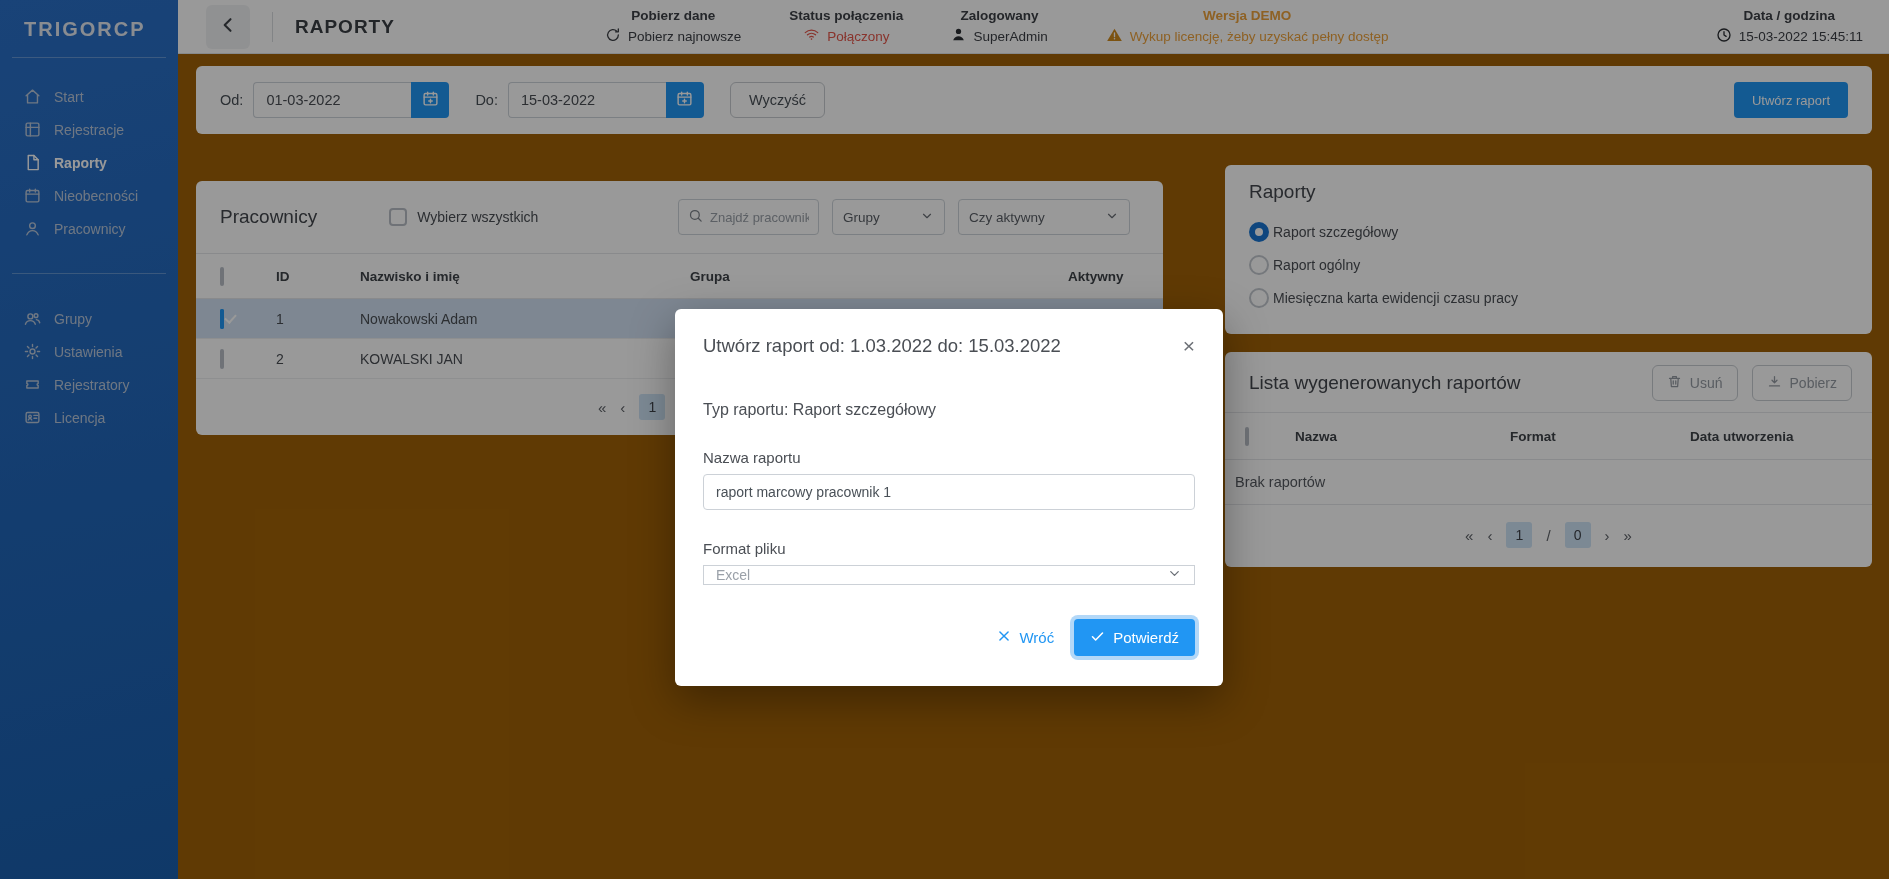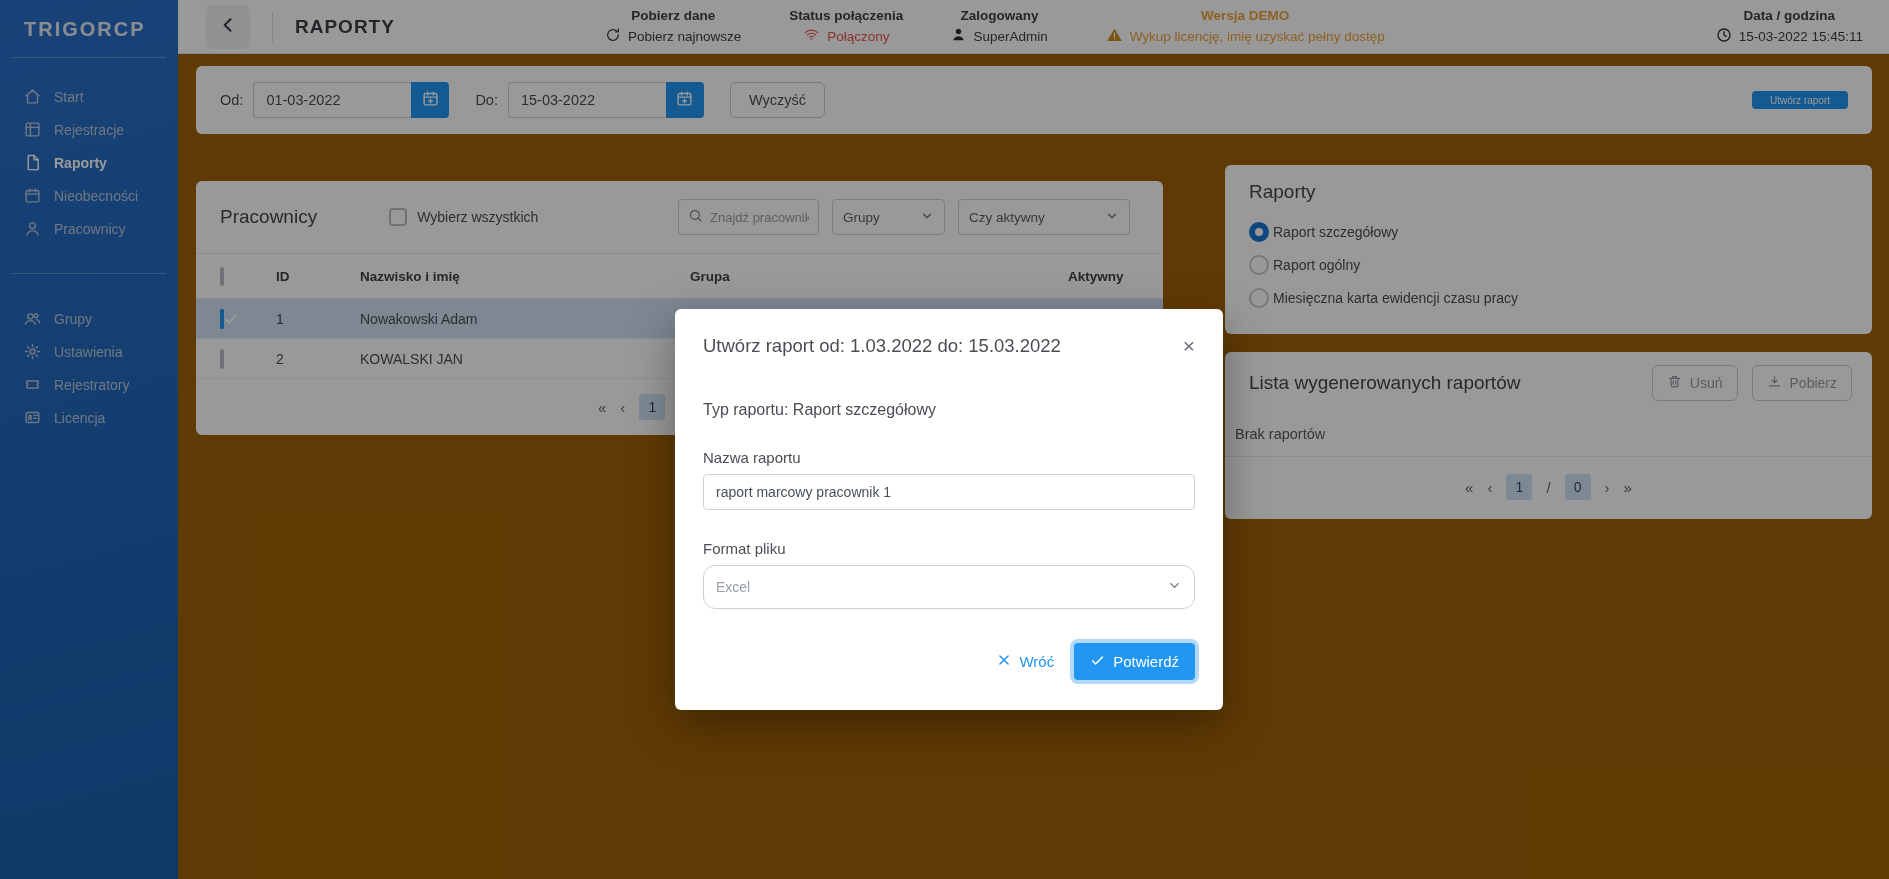--- a/index.html
+++ b/index.html
@@ -40,21 +40,21 @@
 
   .content{flex:1;padding:12px 17px 0 18px;}
 
   
   .filter-card{background:#fff;border-radius:6px;height:68px;display:flex;align-items:center;padding:0 24px;}
   .f-label{font-size:14.5px;color:#495057;margin-right:10px;}
   .date-group{display:flex;margin-right:26px;}
   .date-input{width:158px;height:36px;border:1px solid #ced4da;border-right:none;border-radius:4px 0 0 4px;padding:0 12px;font-size:14.5px;color:#4a4e54;background:#fff;outline:none;}
   .cal-btn{width:38px;height:36px;background:var(--primary);border:none;border-radius:0 4px 4px 0;color:#fff;display:flex;align-items:center;justify-content:center;cursor:pointer;}
   .btn-outline{height:36px;padding:0 18px;border:1px solid #c8ccd1;border-radius:6px;background:transparent;color:#495057;font-size:14.5px;cursor:pointer;}
-  .btn-primary{margin-left:auto;height:18px;padding:0 18px;background:var(--primary);color:#fff;border:none;border-radius:4px;font-size:10px;cursor:pointer;}
+  .btn-primary{margin-left:auto;height:36px;padding:0 18px;background:var(--primary);color:#fff;border:none;border-radius:4px;font-size:13px;cursor:pointer;}
 
   
   .layout{display:flex;margin-top:47px;gap:62px;align-items:flex-start;}
   .card{background:#fff;border-radius:6px;}
 
   .emp-card{width:967px;}
   .emp-header{display:flex;align-items:center;padding:18px 33px 18px 24px;}
   .panel-title{font-size:19px;color:#43474d;}
   .select-all{display:flex;align-items:center;gap:10px;margin-left:72px;font-size:14px;color:#4a4e54;}
   .checkbox{width:18px;height:18px;border:2px solid #b9bfc7;border-radius:4px;background:#fff;flex:none;position:relative;cursor:pointer;}
@@ -93,21 +93,21 @@
   
   .backdrop{position:absolute;inset:0;background:rgba(0,0,0,0.40);z-index:40;}
   .modal{position:absolute;left:675px;top:309px;width:548px;z-index:50;background:#fff;border-radius:6px;box-shadow:0 14px 44px rgba(0,0,0,.35);}
   .modal-head{display:flex;align-items:flex-start;padding:26px 28px 0;}
   .modal-title{font-size:18.5px;color:#4a4e54;}
   .modal-close{margin-left:auto;background:none;border:none;font-size:21px;line-height:1;color:#6c7076;cursor:pointer;}
   .modal-type{padding:44px 28px 0;font-size:16px;color:#4a4e54;}
   .modal-field{padding:30px 28px 0;}
   .modal-field label{display:block;font-size:15px;color:#4a4e54;margin-bottom:8px;}
   .modal-input{width:100%;height:36px;border:1px solid #ccd1d7;border-radius:4px;padding:0 12px;font-size:14px;color:#495057;outline:none;}
-  .modal-select{height:44px;border:1px solid #ccd1d7;border-radius:12px;display:flex;align-items:center;justify-content:space-between;padding:0 12px;font-size:14px;color:#9aa0a8;cursor:pointer;}
+  .modal-select{height:20px;border:1px solid #ccd1d7;border-radius:0;display:flex;align-items:center;justify-content:space-between;padding:0 12px;font-size:14px;color:#9aa0a8;cursor:pointer;}
   .modal-foot{display:flex;justify-content:flex-end;align-items:center;gap:20px;padding:34px 28px 30px;}
   .btn-link{color:var(--primary);font-size:15px;display:flex;align-items:center;gap:8px;background:none;border:none;cursor:pointer;}
   .btn-confirm{background:var(--primary);color:#fff;border:none;border-radius:4px;height:37px;padding:0 16px;font-size:15px;display:flex;align-items:center;gap:8px;cursor:pointer;box-shadow:0 0 0 4px #b3d8f8;}
   svg{flex:none;}
 </style>
 </head>
 <body>
 
 <div id="app">
 
@@ -251,21 +251,21 @@
       </div>
 
       <div class="tb-group warning g4">
         <span class="lbl">Wersja DEMO</span>
         <span class="val">
           <span><svg width="17" height="16" viewBox="0 0 24 24">
                 <path d="M12 2.5 23 21H1z" fill="#cf8a1d"></path>
                 <path d="M12 9v5.5" stroke="#fff" stroke-width="2" stroke-linecap="round"></path>
                 <circle cx="12" cy="17.6" r="1.2" fill="#fff"></circle>
               </svg></span>
-          <span>Wykup licencję, imię uzyskać pełny dostęp</span>
+          <span>Wykup licencję, żeby uzyskać pełny dostęp</span>
         </span>
       </div>
 
       <div class="tb-group g5">
         <span class="lbl">Data / godzina</span>
         <span class="val">
           <span><svg width="16" height="16" viewBox="0 0 24 24" fill="none" stroke="#2b2e33" stroke-width="2" stroke-linecap="round" stroke-linejoin="round">
                 <circle cx="12" cy="12" r="9"></circle>
                 <path d="M12 7v5l3.2 2"></path>
               </svg></span>
@@ -395,20 +395,26 @@
                 <button class="btn-ghost">
                   <span><svg width="15" height="15" viewBox="0 0 24 24" fill="none" stroke="currentColor" stroke-width="2" stroke-linecap="round" stroke-linejoin="round">
                         <path d="M12 4v10M8 10l4 4 4-4"></path>
                         <path d="M4 19h16"></path>
                       </svg></span>
                   <span>Pobierz</span>
                 </button>
               </span>
             </div>
 
+            <div class="gen-thead">
+              <span><span class="checkbox"></span></span>
+              <span>Nazwa</span>
+              <span>Format</span>
+              <span>Data utworzenia</span>
+            </div>
 
             <div class="gen-empty">Brak raportów</div>
 
             <div class="pag gen-pag">
               <span class="pag-arrow">«</span>
               <span class="pag-arrow">‹</span>
               <span class="pag-box">1</span>
               <span>/</span>
               <span class="pag-box">0</span>
               <span class="pag-arrow">›</span>

